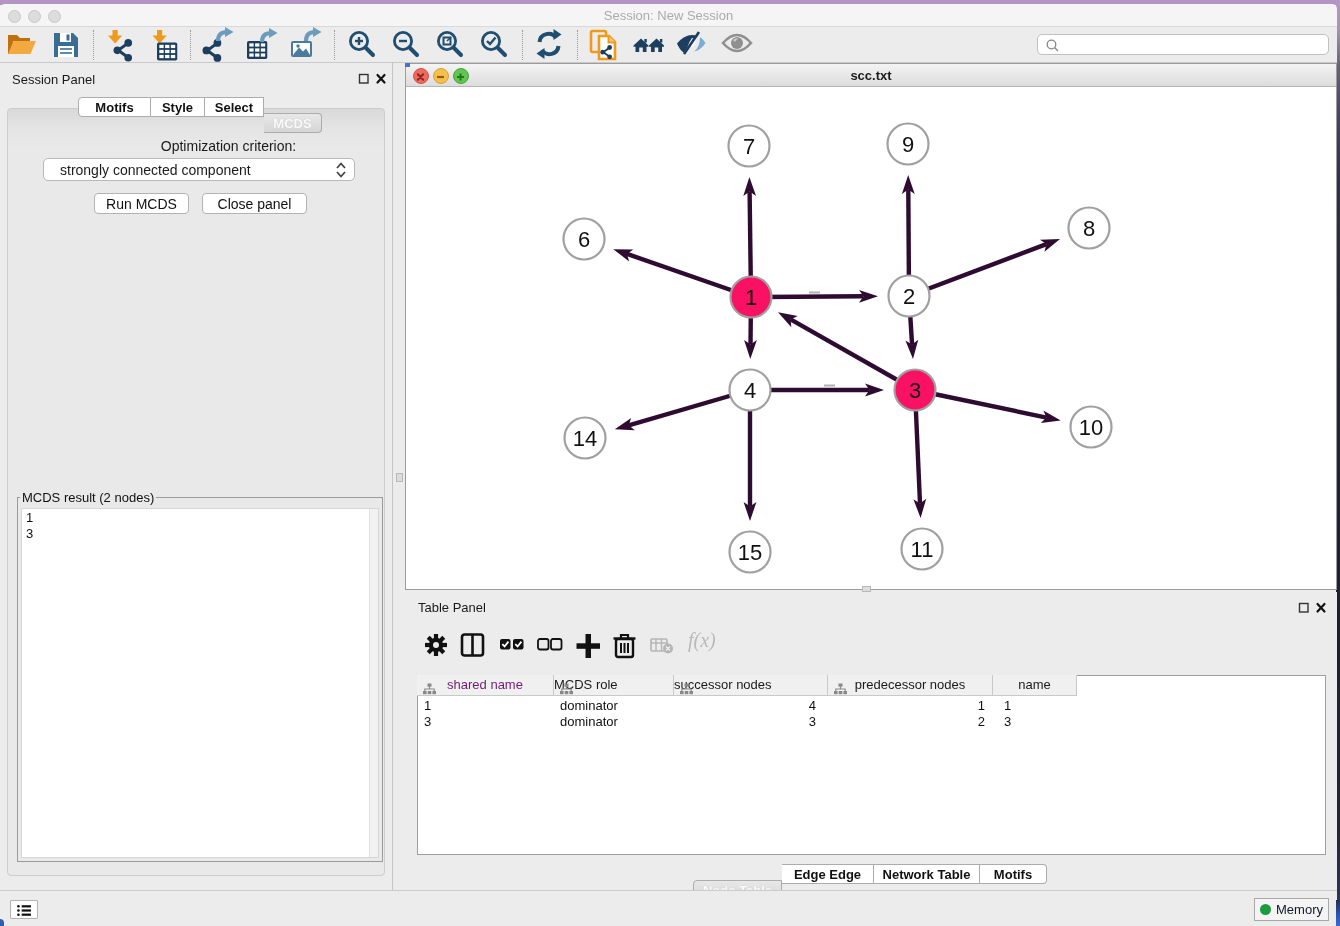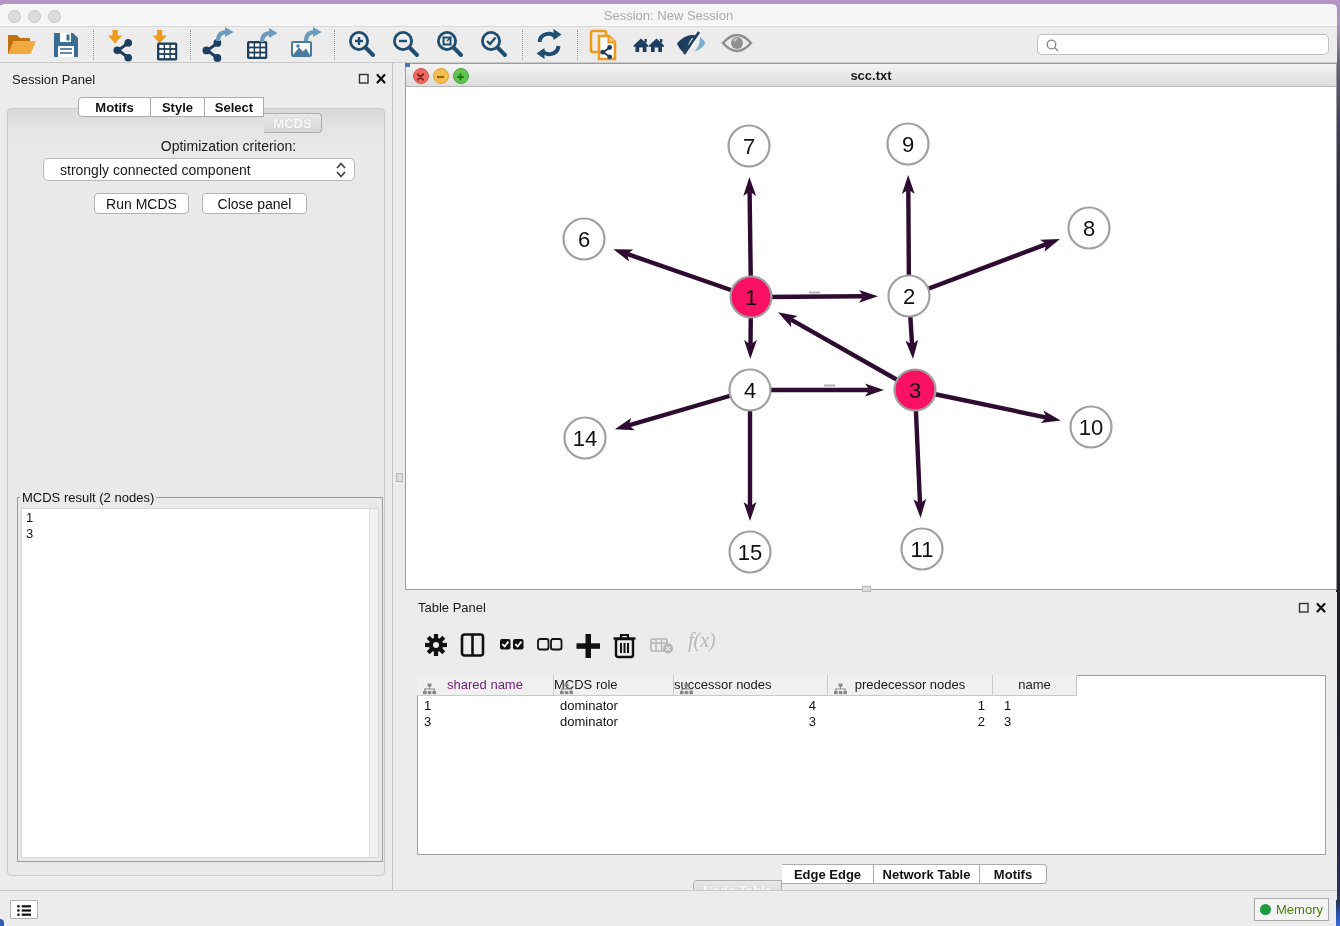--- a/index.html
+++ b/index.html
@@ -448,15 +448,15 @@
   <div class="btn" style="position:absolute;left:10px;top:9px;width:28px;height:19px;border-radius:1px;">
     <svg width="16" height="13" viewBox="0 0 16 14" style="margin-top:3px;">
       <circle cx="2" cy="2.5" r="1.4" fill="#111"></circle>
         <rect x="5.5" y="1.3" width="10" height="2.4" fill="#111"></rect>
       <circle cx="2" cy="7" r="1.4" fill="#111"></circle>
         <rect x="5.5" y="5.8" width="10" height="2.4" fill="#111"></rect>
       <circle cx="2" cy="11.5" r="1.4" fill="#111"></circle>
         <rect x="5.5" y="10.3" width="10" height="2.4" fill="#111"></rect>
     </svg>
   </div>
-  <div style="position:absolute;left:1254px;top:7px;width:75px;height:23px;line-height:22px;background:#f4f4f4;border:1px solid #a9a9a9;font-size:13px;color:#4d7c0f;text-align:center;">
+  <div style="position:absolute;left:1254px;top:7px;width:75px;height:23px;line-height:22px;background:#f4f4f4;border:1px solid #a9a9a9;font-size:13px;color:#0f172a;text-align:center;">
     <span style="display:inline-block;width:11px;height:11px;border-radius:50%;background:#1d9b3f;vertical-align:-1px;margin-right:5px;"></span>Memory</div>
 </div>
 
 </body></html>

